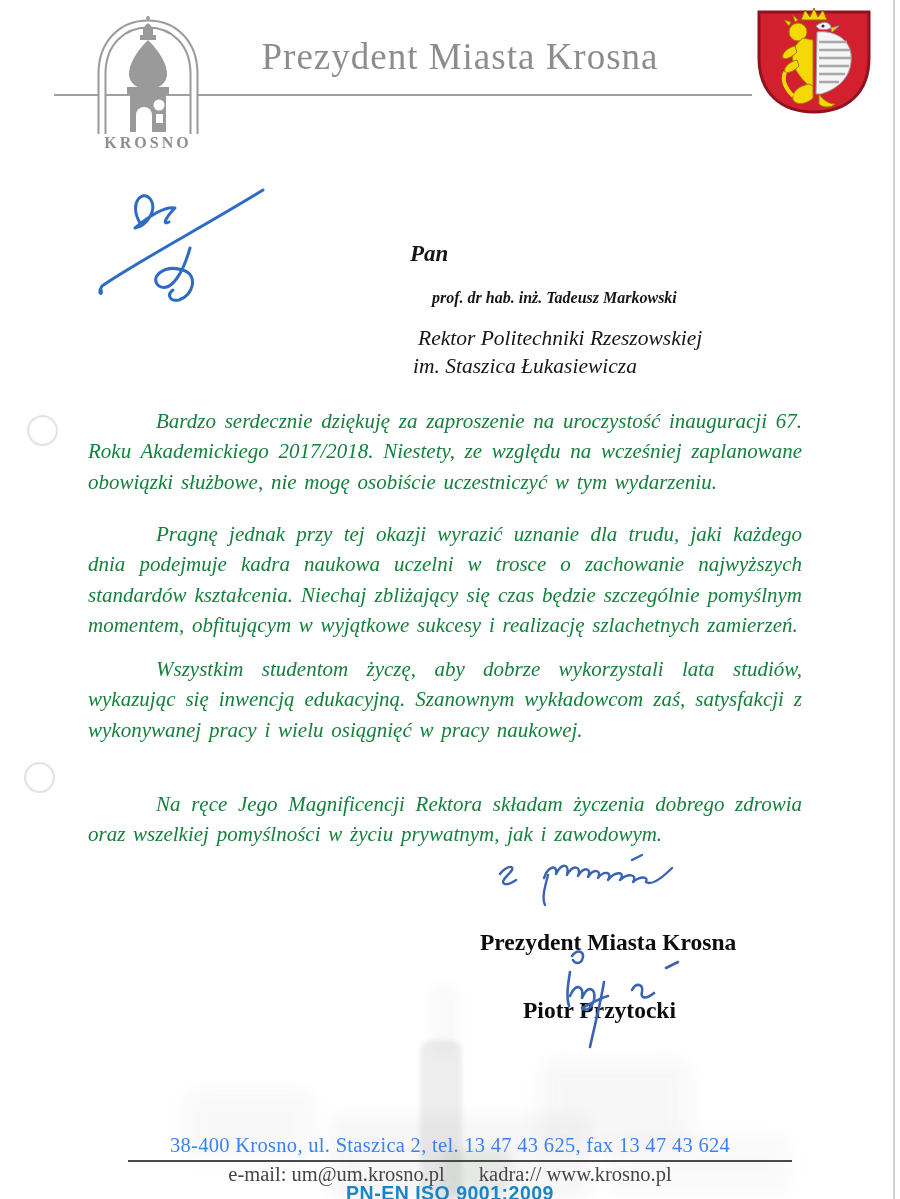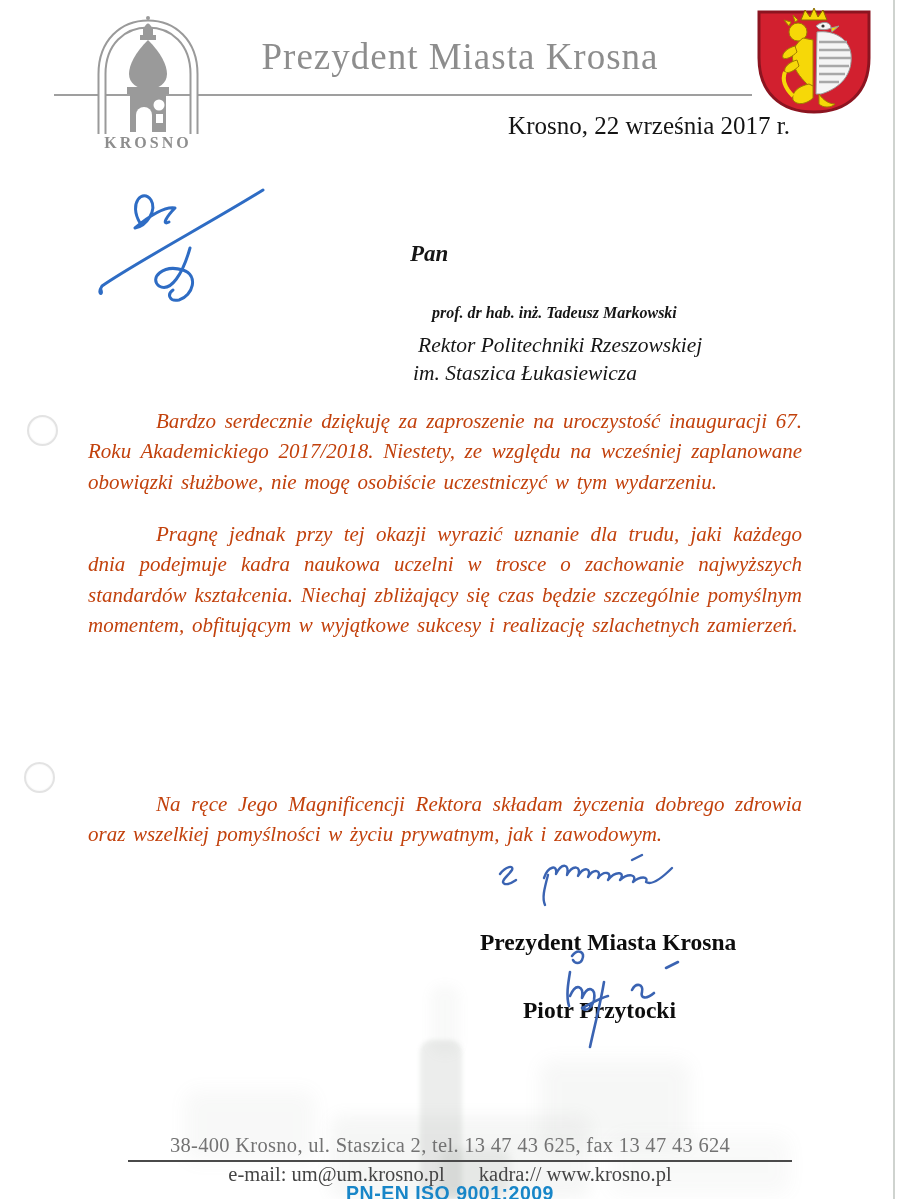--- a/index.html
+++ b/index.html
@@ -13,43 +13,43 @@
   .logo-wrap { position:absolute; left:78px; top:12px; width:140px; height:132px; }
   .letter-title {
     position:absolute; left:210px; top:34px; width:500px; text-align:center;
     font-size:37px; color:#8d8d8d; letter-spacing:1px; font-weight:400;
     transform:scaleY(1.04);
   }
   .coat-wrap { position:absolute; left:753px; top:6px; width:122px; height:112px; }
   .dateline { position:absolute; right:110px; top:112px; font-size:25px; color:#141414; }
   
   .recipient { position:absolute; left:408px; top:240px; font-style:italic; line-height:28px; }
-  .recipient .salutation { font-weight:700; font-size:23px; margin:0 0 31px 2px; }
+  .recipient .salutation { font-weight:700; font-size:23px; margin:0 0 16px 2px; }
   .recipient .name { font-weight:700; font-size:16px; margin:0 0 2px 24px; }
-  .recipient .pos1 { font-size:21.5px; margin:4px 0 0 10px; }
+  .recipient .pos1 { font-size:21.5px; margin:12px 0 0 10px; }
   .recipient .pos2 { font-size:21.5px; margin:0 0 0 5px; }
   
   .para {
     position:absolute; left:88px; width:714px; margin:0;
     font-style:italic; font-size:21px; line-height:30.4px;
-    text-align:justify; text-indent:68px; word-spacing:2.5px; color:#c2410c;
+    text-align:justify; text-indent:68px; word-spacing:2.5px; color:#15803d;
   }
   .para1 { top:406px; } .para2 { top:519px; } .para3 { top:654px; } .para4 { top:789px; }
   
   .hand-note { position:absolute; left:486px; top:848px; }
   .signer-title { position:absolute; left:480px; top:929px; font-weight:700; font-size:23.5px; color:#0d0d0d; }
   .signature-wrap { position:absolute; left:534px; top:946px; z-index:5; }
   .signer-name { position:absolute; left:523px; top:997px; font-weight:700; font-size:23.5px; color:#0d0d0d; }
   .paraph-wrap { position:absolute; left:95px; top:178px; }
   .ink { stroke:#2e6cc4; fill:none; stroke-linecap:round; stroke-linejoin:round; }
   .ink2 { stroke:#3a63b2; fill:none; stroke-linecap:round; stroke-linejoin:round; }
   
   .wm { position:absolute; background:#8f978f; border-radius:12px; }
   .footer-address { position:absolute; left:20px; width:860px; top:1134px; text-align:center;
-    font-size:20.5px; color:#737373; letter-spacing:0.3px; }
+    font-size:20.5px; color:#3b82f6; letter-spacing:0.3px; }
   .footer-rule { position:absolute; left:128px; top:1160px; width:664px; height:2px; background:#4a4a4a; }
   .footer-contact { position:absolute; left:20px; width:860px; top:1163px; text-align:center;
     font-size:20.5px; color:#454545; }
   .footer-contact .gap { display:inline-block; width:34px; }
   .footer-iso { position:absolute; left:20px; width:860px; top:1182px; text-align:center;
     font-family:"Liberation Sans", sans-serif; font-weight:700; font-size:19.5px;
     color:#1886c8; letter-spacing:0.5px; }
   
   .punch-hole { position:absolute; width:27px; height:27px; border-radius:50%;
     border:2px solid #e3e3e3; box-shadow:inset 0 0 2px #eee; }
@@ -107,41 +107,41 @@
         <path d="M63,20 C70,14 78,16 78,22 C74,24 70,24 66,23 Z"></path>
         <path d="M78,22 L86,20 L79,26 Z" fill="#f6d808"></path>
         <path d="M64,26 C80,24 96,32 98,48 C100,68 88,82 68,88 L63,88 Z"></path>
         <path d="M66,36 H94 M66,44 H97 M66,52 H98 M66,60 H96 M66,68 H92 M66,76 H86" stroke="#a8a8a8" stroke-width="2.4" fill="none"></path>
         <path d="M66,88 C70,94 76,98 82,98 C78,102 70,102 66,98 Z" fill="#f6d808" stroke="#a07c00"></path>
       </g>
       <circle cx="70" cy="20" r="1.6" fill="#333"></circle>
     </svg>
   </div>
 
-  <div class="dateline">Krosno, 22 września 2017 r.</div>
 
   <div class="paraph-wrap">
     <svg width="185" height="130" viewBox="0 0 185 130">
       <g class="ink" stroke-width="3">
         <path d="M6,112 C8,118 2,116 7,108 C40,85 120,42 168,12"></path>
         <path d="M45,45 C33,25 48,10 56,22 C62,32 52,48 40,50 C52,40 68,28 80,30 C72,38 66,48 74,44"></path>
         <path d="M95,70 C88,95 76,115 64,108 C54,100 68,86 88,92 C104,97 98,118 84,122 C74,124 72,116 78,112"></path>
       </g>
     </svg>
   </div>
 
   <div class="recipient">
     <p class="salutation">Pan</p>
     <p class="name">prof. dr hab. inż. Tadeusz Markowski</p>
     <p class="pos1">Rektor Politechniki Rzeszowskiej</p>
     <p class="pos2">im. Staszica Łukasiewicza</p>
   </div>
 
   <p class="para para1">Bardzo serdecznie dziękuję za zaproszenie na uroczystość inauguracji 67. Roku Akademickiego 2017/2018. Niestety, ze względu na wcześniej zaplanowane obowiązki służbowe, nie mogę osobiście uczestniczyć w tym wydarzeniu.</p>
   <p class="para para2">Pragnę jednak przy tej okazji wyrazić uznanie dla trudu, jaki każdego dnia podejmuje kadra naukowa uczelni w trosce o zachowanie najwyższych standardów kształcenia. Niechaj zbliżający się czas będzie szczególnie pomyślnym momentem, obfitującym w wyjątkowe sukcesy i realizację szlachetnych zamierzeń.</p>
+  <p class="para para3">Wszystkim studentom życzę, aby dobrze wykorzystali lata studiów, wykazując się inwencją edukacyjną. Szanownym wykładowcom zaś, satysfakcji z wykonywanej pracy i wielu osiągnięć w pracy naukowej.</p>
   <p class="para para4">Na ręce Jego Magnificencji Rektora składam życzenia dobrego zdrowia oraz wszelkiej pomyślności w życiu prywatnym, jak i zawodowym.</p>
 
   <div class="hand-note">
     <svg width="205" height="62" viewBox="0 0 205 62">
       <g class="ink2" stroke-width="2.4">
         <path d="M14,26 C20,18 28,17 26,22 C22,28 13,34 19,36 C23,37 27,34 30,32"></path>
         <path d="M62,27 C58,42 56,50 59,57"></path>
         <path d="M58,30 C62,18 72,16 70,26 C76,14 84,16 81,27 C87,16 96,18 92,28 C98,18 106,20 102,29 C108,20 116,22 112,30 C118,22 127,24 122,32 C130,22 140,24 134,32 C142,25 152,26 147,34 C154,28 163,28 160,34 C166,38 176,30 186,20"></path>
         <path d="M146,12 L156,7"></path>
       </g>

